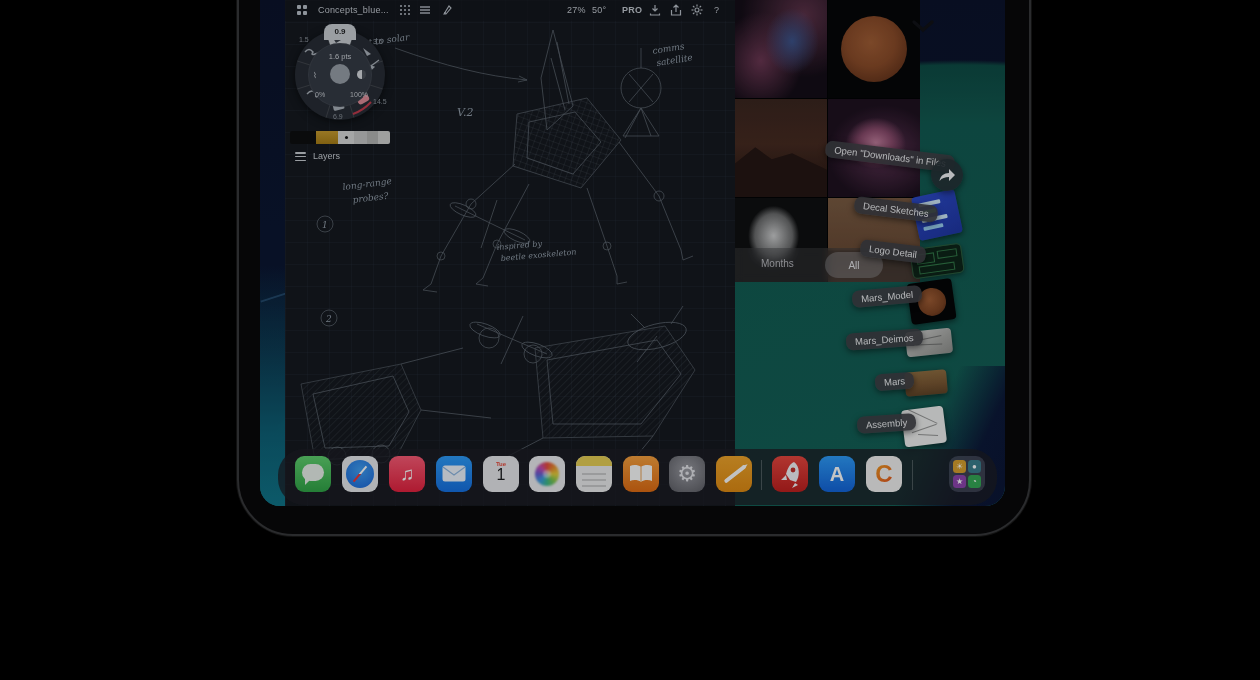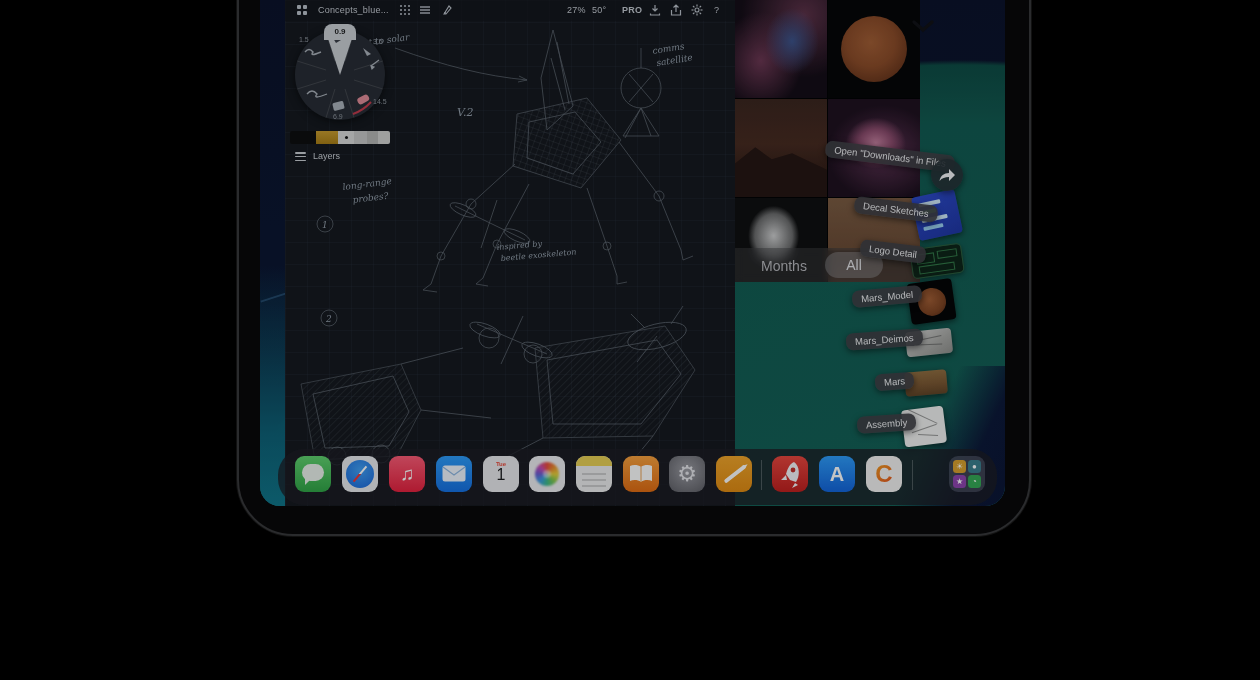--- a/index.html
+++ b/index.html
@@ -64,21 +64,21 @@
     background:radial-gradient(circle at 45% 40%,#a05c32 0%,#8a4a26 45%,#5f2f16 85%,#3a1c0c 100%);}
   .ph-ridge{background:linear-gradient(180deg,#3a241c 0%,#46291e 46%,#1e110c 100%);}
   .ph-ridge .hill{position:absolute;left:0;bottom:0;width:100%;height:62%;background:#241410;
     clip-path:polygon(0 45%,22% 18%,40% 38%,62% 28%,100% 55%,100% 100%,0 100%);}
   .ph-orion{background:radial-gradient(40px 34px at 52% 45%,#c27d9b 0%,#8a4a6a 40%,rgba(50,25,45,0) 75%),
     radial-gradient(70px 60px at 60% 55%,#5c3050,rgba(35,18,35,0) 80%),#1d0f1c;}
   .ph-probe{background:radial-gradient(34px 40px at 42% 45%,#cdcdcd 0%,#6a6a6a 55%,rgba(15,15,15,0) 75%),#0e0e0e;}
   .ph-rover{background:linear-gradient(180deg,#7a5a40 0%,#6a4a33 62%,#3c2718 63%,#4a3222 100%);}
   #photos .bbar{position:absolute;left:0;top:248px;width:100%;height:34px;z-index:3;
     background:rgba(70,70,72,.42);backdrop-filter:blur(5px);display:flex;align-items:center;}
-  .seg{font-size:14px;color:#b7b7bb;}
+  .seg{font-size:10px;color:#b7b7bb;}
   .seg-all{position:absolute;left:90px;top:4px;width:58px;height:26px;border-radius:13px;background:rgba(160,160,165,.38);
     display:flex;align-items:center;justify-content:center;color:#e2e2e5;}
   .seg-months{position:absolute;left:26px;top:10px;}
   
   .dlabel{position:absolute;z-index:22;background:rgba(62,62,66,.92);color:#ececee;font-size:9.5px;
     padding:3px 9px;border-radius:7px;white-space:nowrap;box-shadow:0 2px 6px rgba(0,0,0,.5);}
   .dthumb{position:absolute;z-index:21;border-radius:4px;box-shadow:0 2px 6px rgba(0,0,0,.55);}
   .t-decal{background:linear-gradient(160deg,#2c49c8 0%,#1e35a2 100%);}
   .t-decal i{position:absolute;left:6px;height:4px;border-radius:1px;display:block;}
   .t-logo{background:#0d2316;outline:1px solid #2c5c3a;}
@@ -235,20 +235,28 @@
         <path d="M38,8 L44,4 L46,10 L41,13 Z" fill="#3a3f46"></path>
         <path d="M10,22 q4,-5 8,0 q-4,5 8,0" fill="none" stroke="#aab0b8" stroke-width="1.4"></path>
         <path d="M68,18 l8,6 l-4,2 Z" fill="#aab0b8"></path>
         <path d="M76,36 l8,-6 M76,36 l3,1 l-2,2 Z" stroke="#aab0b8" stroke-width="1.2" fill="#aab0b8"></path>
         <rect x="62" y="66" width="12" height="7" rx="3" fill="#e08a96" transform="rotate(-28 68 69)"></rect>
         <path d="M58,84 A45,45 0 0 0 76,72" fill="none" stroke="#c0394a" stroke-width="2"></path>
         <rect x="38" y="72" width="11" height="8" rx="1.5" fill="#aab0b8" transform="rotate(-14 43 76)"></rect>
         <path d="M12,64 q5,-6 10,0 q-5,6 10,0" fill="none" stroke="#aab0b8" stroke-width="1.3"></path>
       </svg>
       <div class="tab">0.9</div>
+      <div class="inner">
+        <div class="pts">1.6 pts</div>
+        <div class="dot"></div>
+        <div class="sq">⌇</div>
+        <div class="moon"></div>
+        <div class="pmin">0%</div>
+        <div class="pmax">100%</div>
+      </div>
     </div>
     <span class="wnum" style="left:14px;top:36px">1.5</span>
     <span class="wnum" style="left:88px;top:38px">3.5</span>
     <span class="wnum" style="left:88px;top:98px">14.5</span>
     <span class="wnum" style="left:48px;top:113px">6.9</span>
 
     <div id="strip">
       <div class="sw" style="width:26px;background:#0d0d0d"></div>
       <div class="sw" style="width:22px;background:linear-gradient(180deg,#c79a2c,#a87d14)"></div>
       <div class="sw sel" style="width:16px;background:#d8d8d6"></div>

